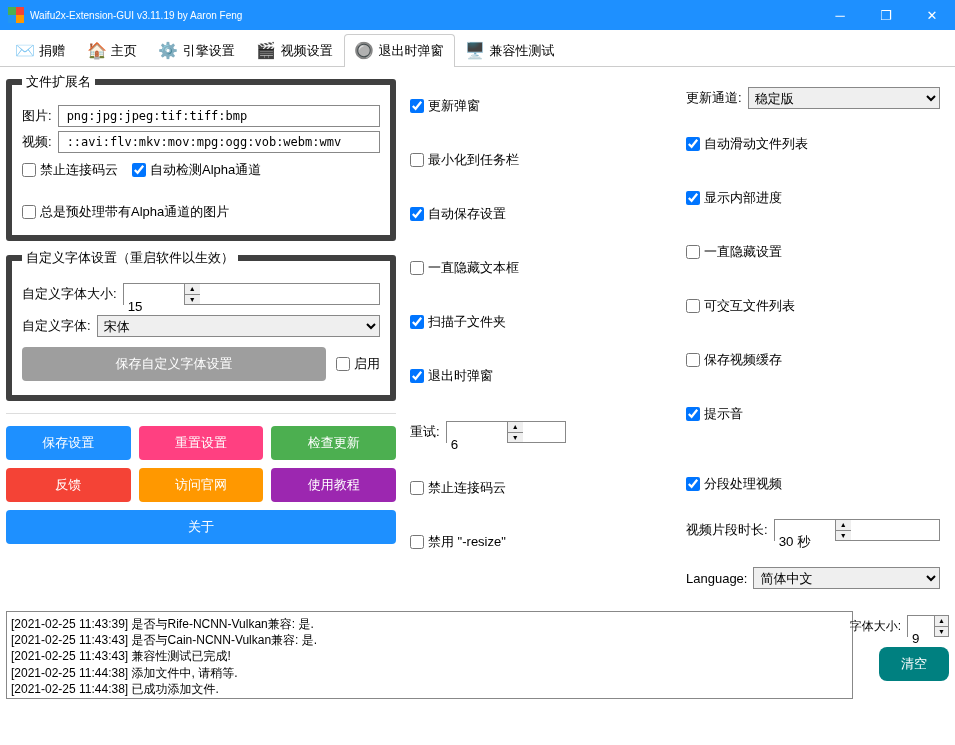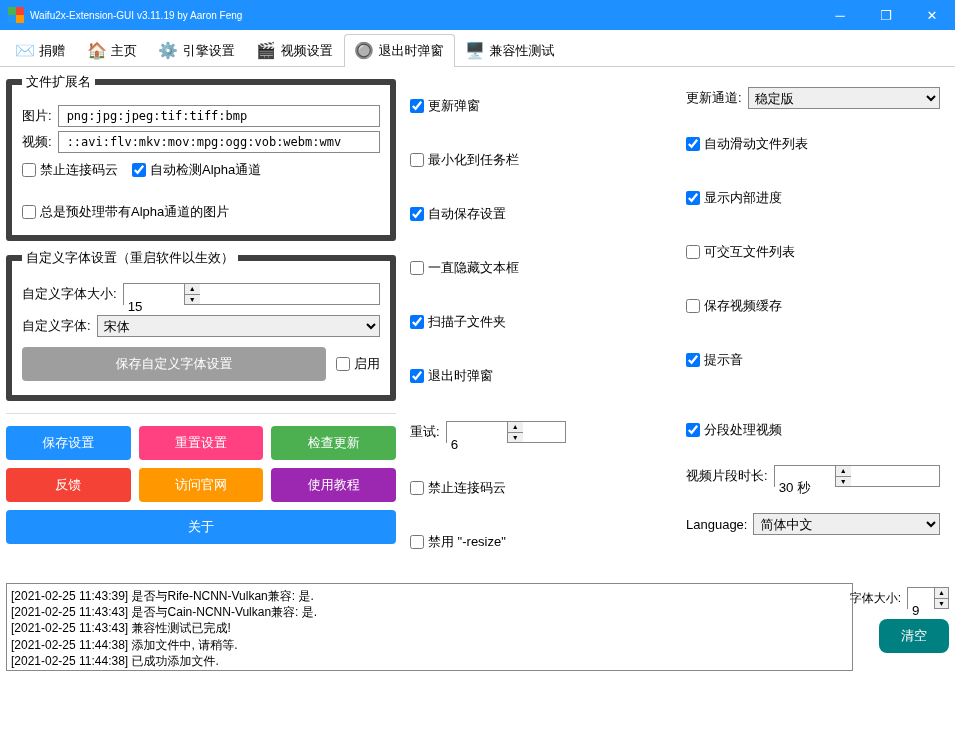--- a/index.html
+++ b/index.html
@@ -227,20 +227,24 @@
     <label class="chkrow">
         <input type="checkbox" checked="" style=""> 
         <span>自动滑动文件列表</span>
       </label>
     <label class="chkrow">
         <input type="checkbox" checked="" style=""> 
         <span>显示内部进度</span>
       </label>
     <label class="chkrow">
         <input type="checkbox" style=""> 
+        <span>一直隐藏设置</span>
+      </label>
+    <label class="chkrow">
+        <input type="checkbox" style=""> 
         <span>可交互文件列表</span>
       </label>
     <label class="chkrow">
         <input type="checkbox" style=""> 
         <span>保存视频缓存</span>
       </label>
     <label class="chkrow">
         <input type="checkbox" checked="" style=""> 
         <span>提示音</span>
       </label>

